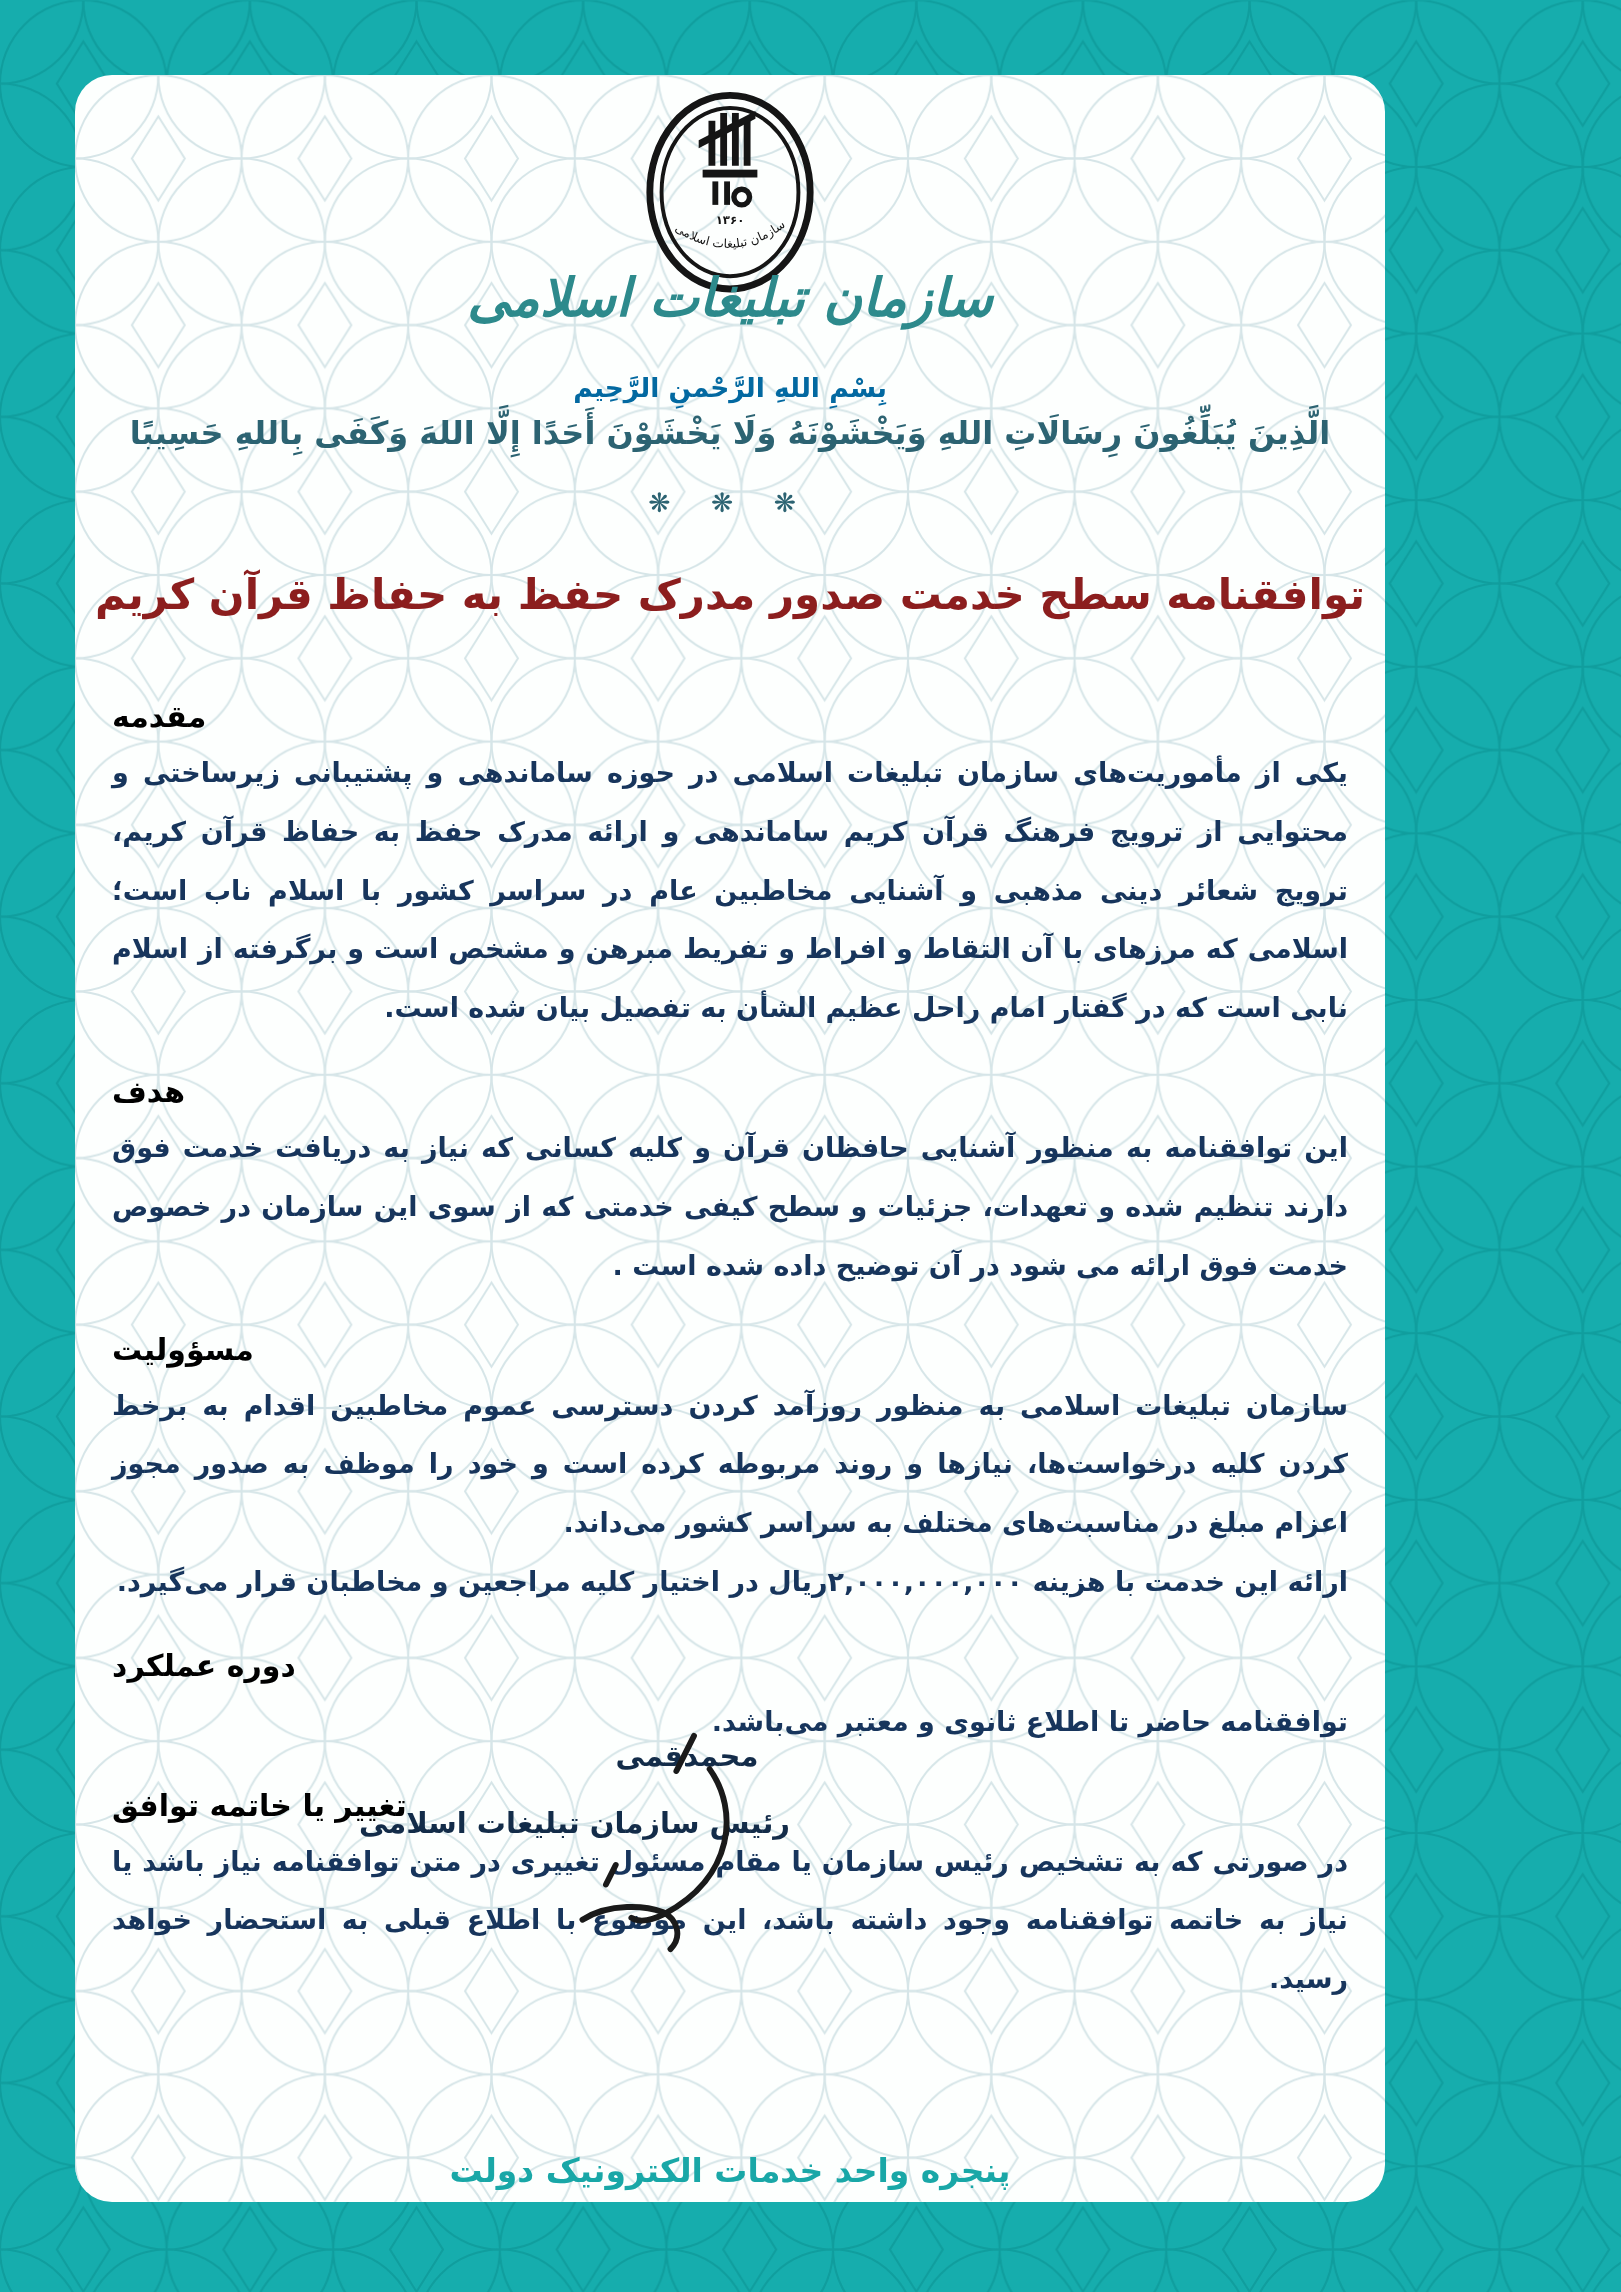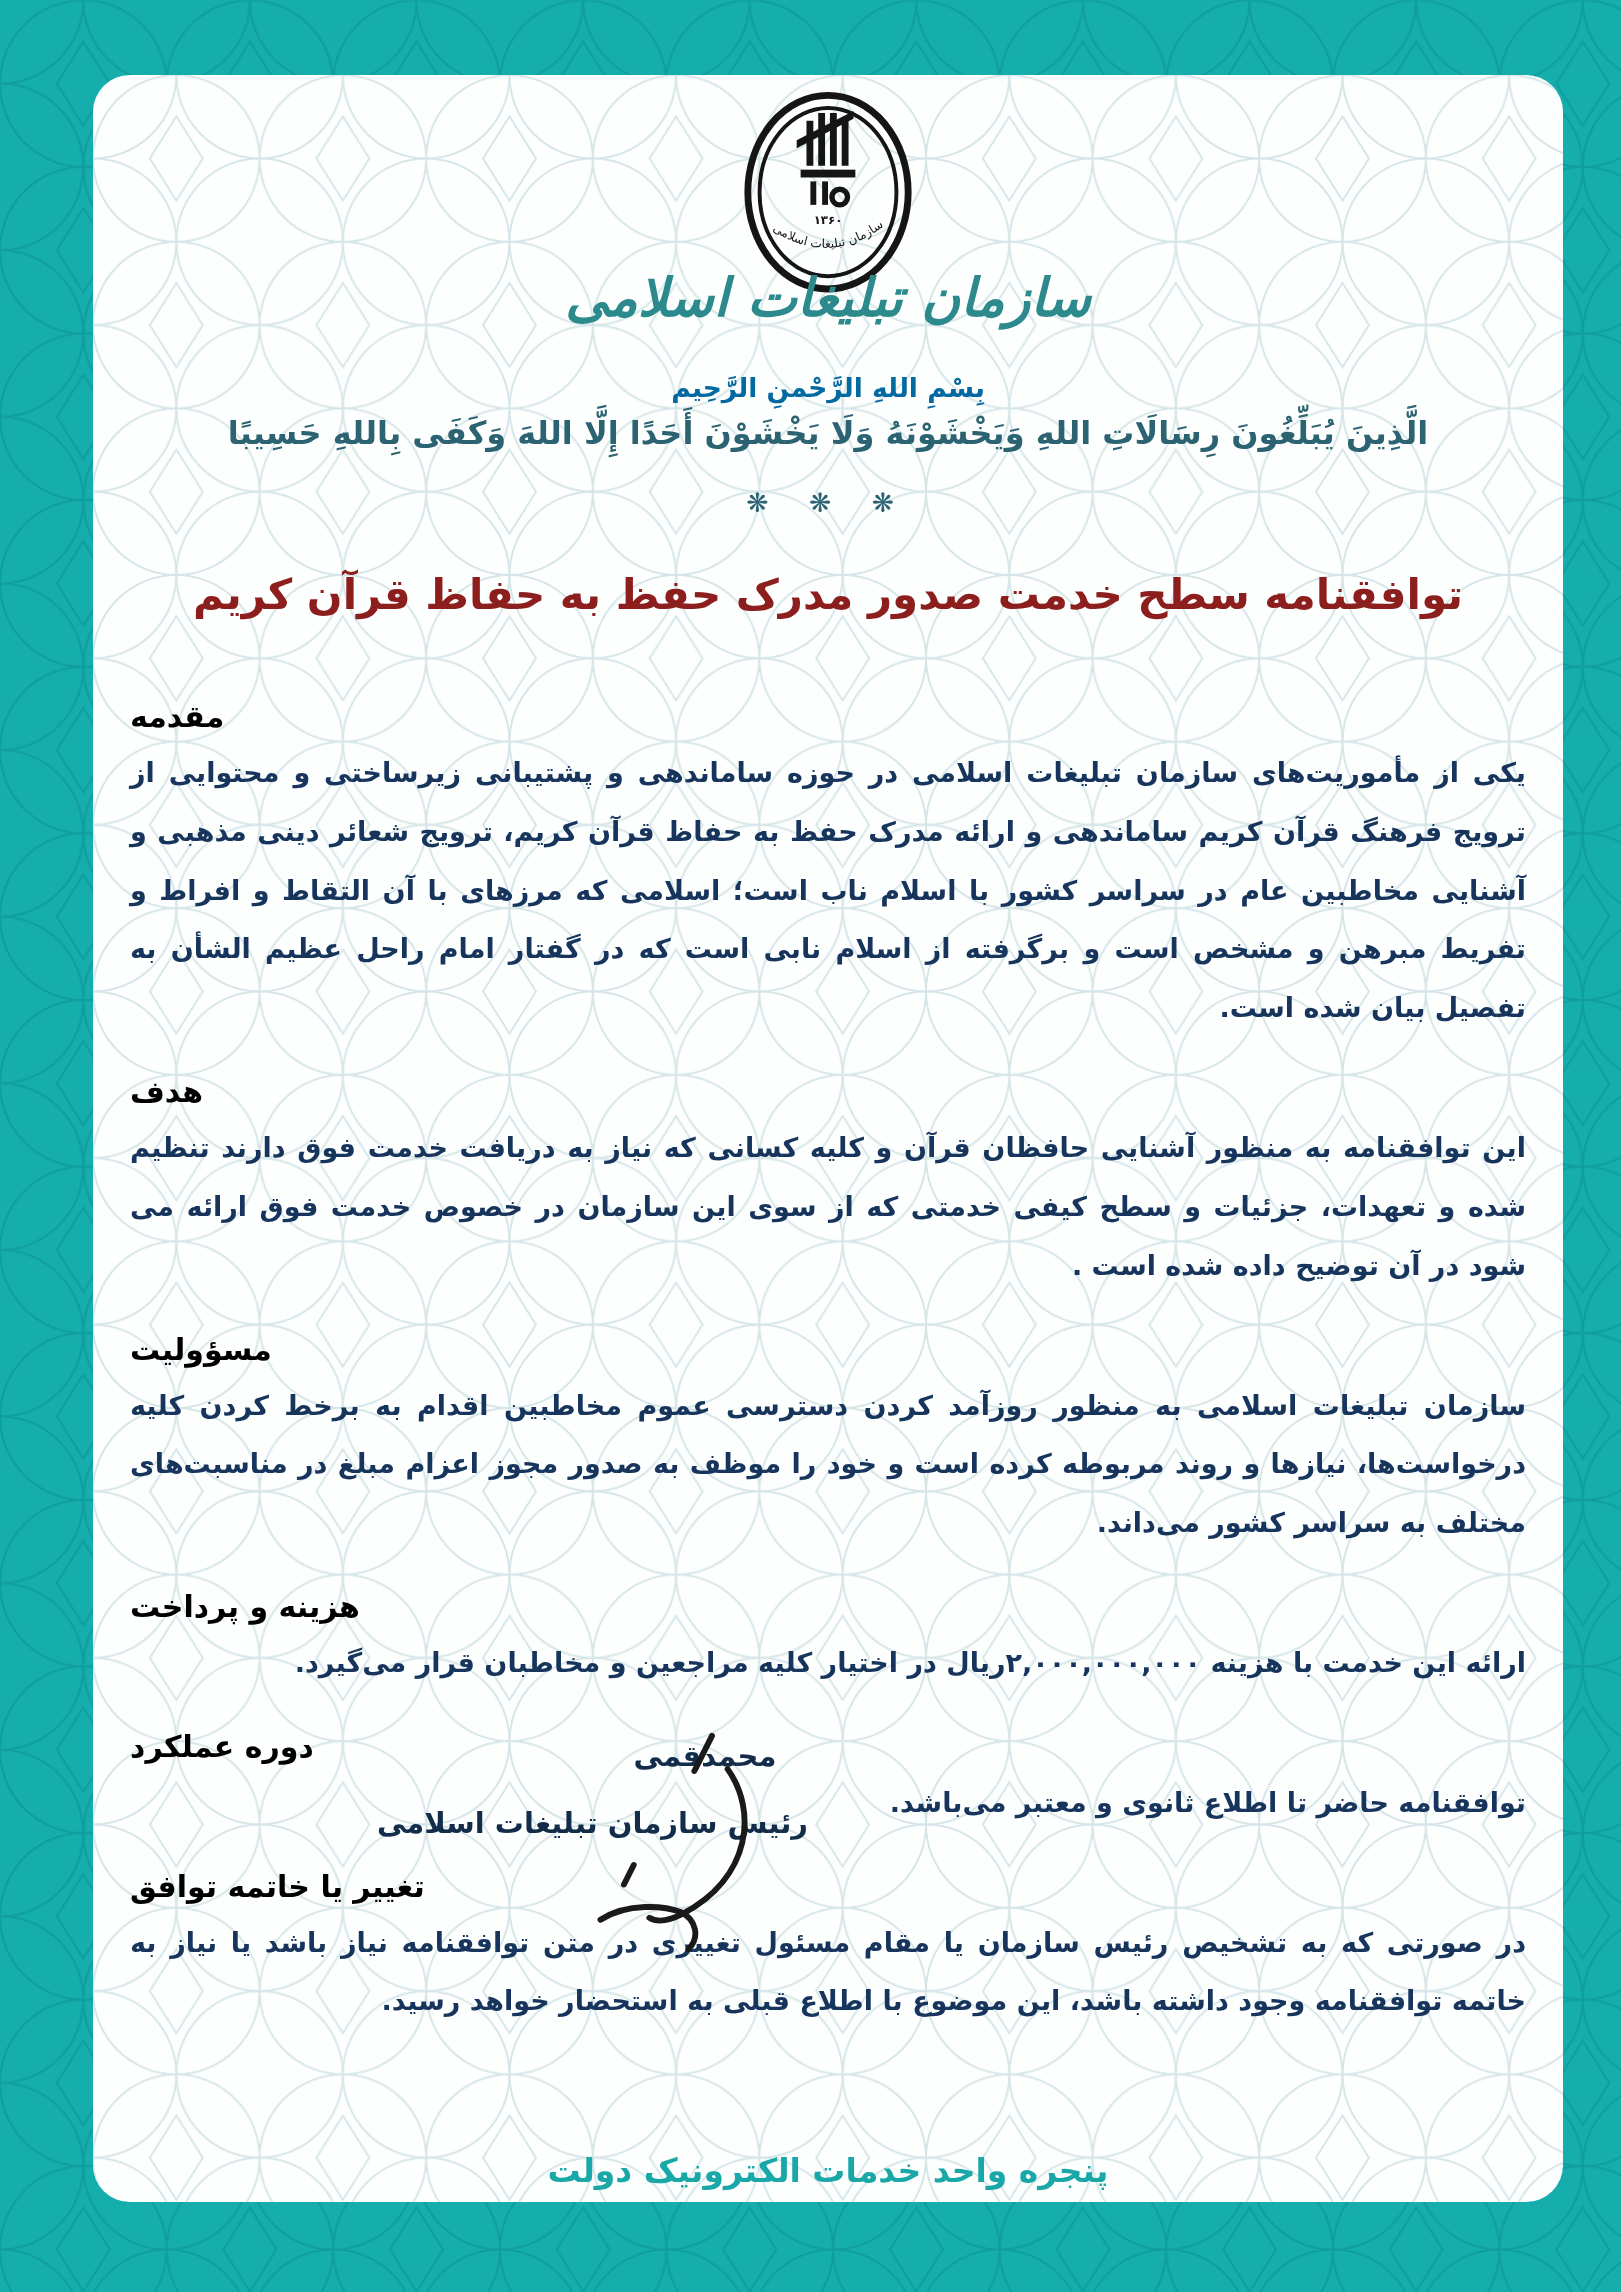--- a/index.html
+++ b/index.html
@@ -3,22 +3,22 @@
 <meta charset="utf-8">
 <style>
   html,body{margin:0;padding:0;background:#e8e8e8;}
   .page{
     position:relative;width:1621px;height:2293px;overflow:hidden;
     background:#16adad;
     font-family:"DejaVu Sans",sans-serif;
   }
   .page-pattern{position:absolute;inset:0;display:block;}
   .card{
-    position:absolute;left:93px;top:75px;width:1470px;height:2127px;
-    background:#fdfffe;border-radius:37px;overflow:hidden;
+    position:absolute;left:75px;top:75px;width:1274px;height:2127px;
+    background:#fdfffe;border-radius:37px;overflow:hidden;padding-left:36px;
   }
   .card-pattern{position:absolute;inset:0;display:block;}
   .content{position:absolute;inset:0;direction:rtl;}
   .emblem{position:absolute;left:50%;top:15.7px;transform:translateX(-50%);}
   .calli{
     position:absolute;left:0;right:0;top:192px;text-align:center;
     color:#2d8a8c;font-size:53px;font-weight:bold;font-style:italic;
     letter-spacing:-2px;
   }
   .bismillah{
@@ -137,21 +137,20 @@
         </div>
         <div class="section">
           <h2>هدف</h2>
           <p>این توافقنامه به منظور آشنایی حافظان قرآن و کلیه کسانی که نیاز به دریافت خدمت فوق دارند تنظیم شده و تعهدات، جزئیات و سطح کیفی خدمتی که از سوی این سازمان در خصوص خدمت فوق ارائه می شود در آن توضیح داده شده است .</p>
         </div>
         <div class="section">
           <h2>مسؤولیت</h2>
           <p>سازمان تبلیغات اسلامی به منظور روزآمد کردن دسترسی عموم مخاطبین اقدام به برخط کردن کلیه درخواست‌ها، نیازها و روند مربوطه کرده است و خود را موظف به صدور مجوز اعزام مبلغ در مناسبت‌های مختلف به سراسر کشور می‌داند.</p>
         </div>
         <div class="section">
-          <h2>هزینه و پرداخت</h2>
           <p>ارائه این خدمت با هزینه ۲,۰۰۰,۰۰۰,۰۰۰ریال در اختیار کلیه مراجعین و مخاطبان قرار می‌گیرد.</p>
         </div>
         <div class="section">
           <h2>دوره عملکرد</h2>
           <p>توافقنامه حاضر تا اطلاع ثانوی و معتبر می‌باشد.</p>
         </div>
         <div class="section">
           <h2>تغییر یا خاتمه توافق</h2>
           <p>در صورتی که به تشخیص رئیس سازمان یا مقام مسئول تغییری در متن توافقنامه نیاز باشد یا نیاز به خاتمه توافقنامه وجود داشته باشد، این موضوع با اطلاع قبلی به استحضار خواهد رسید.</p>
         </div>

